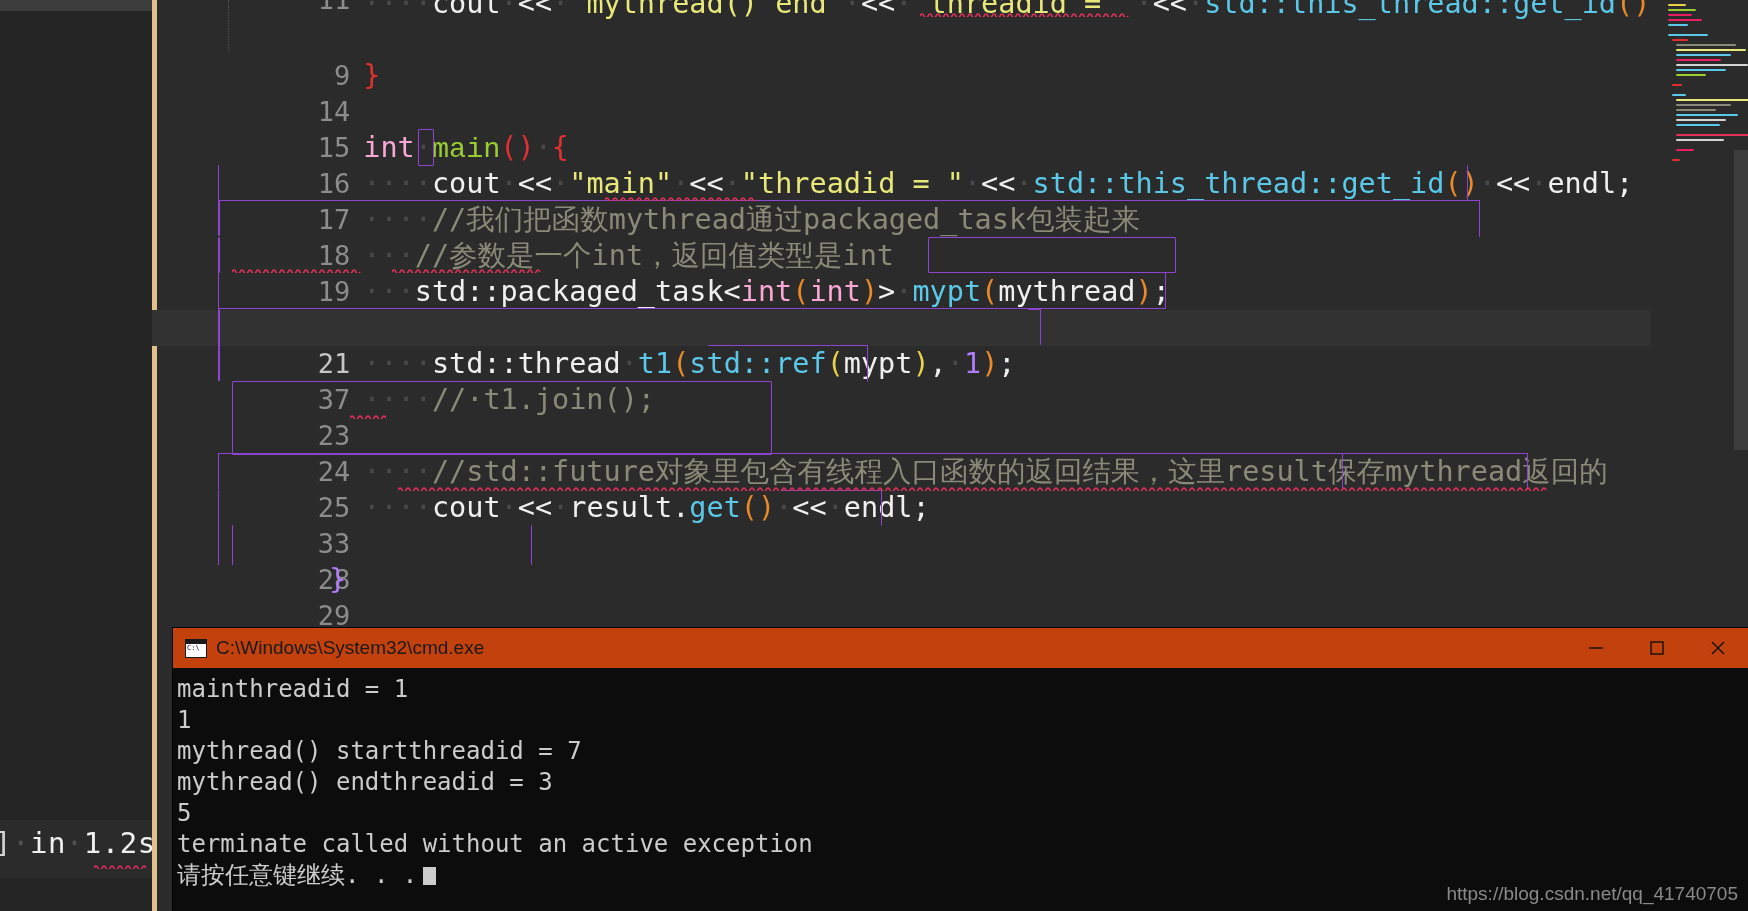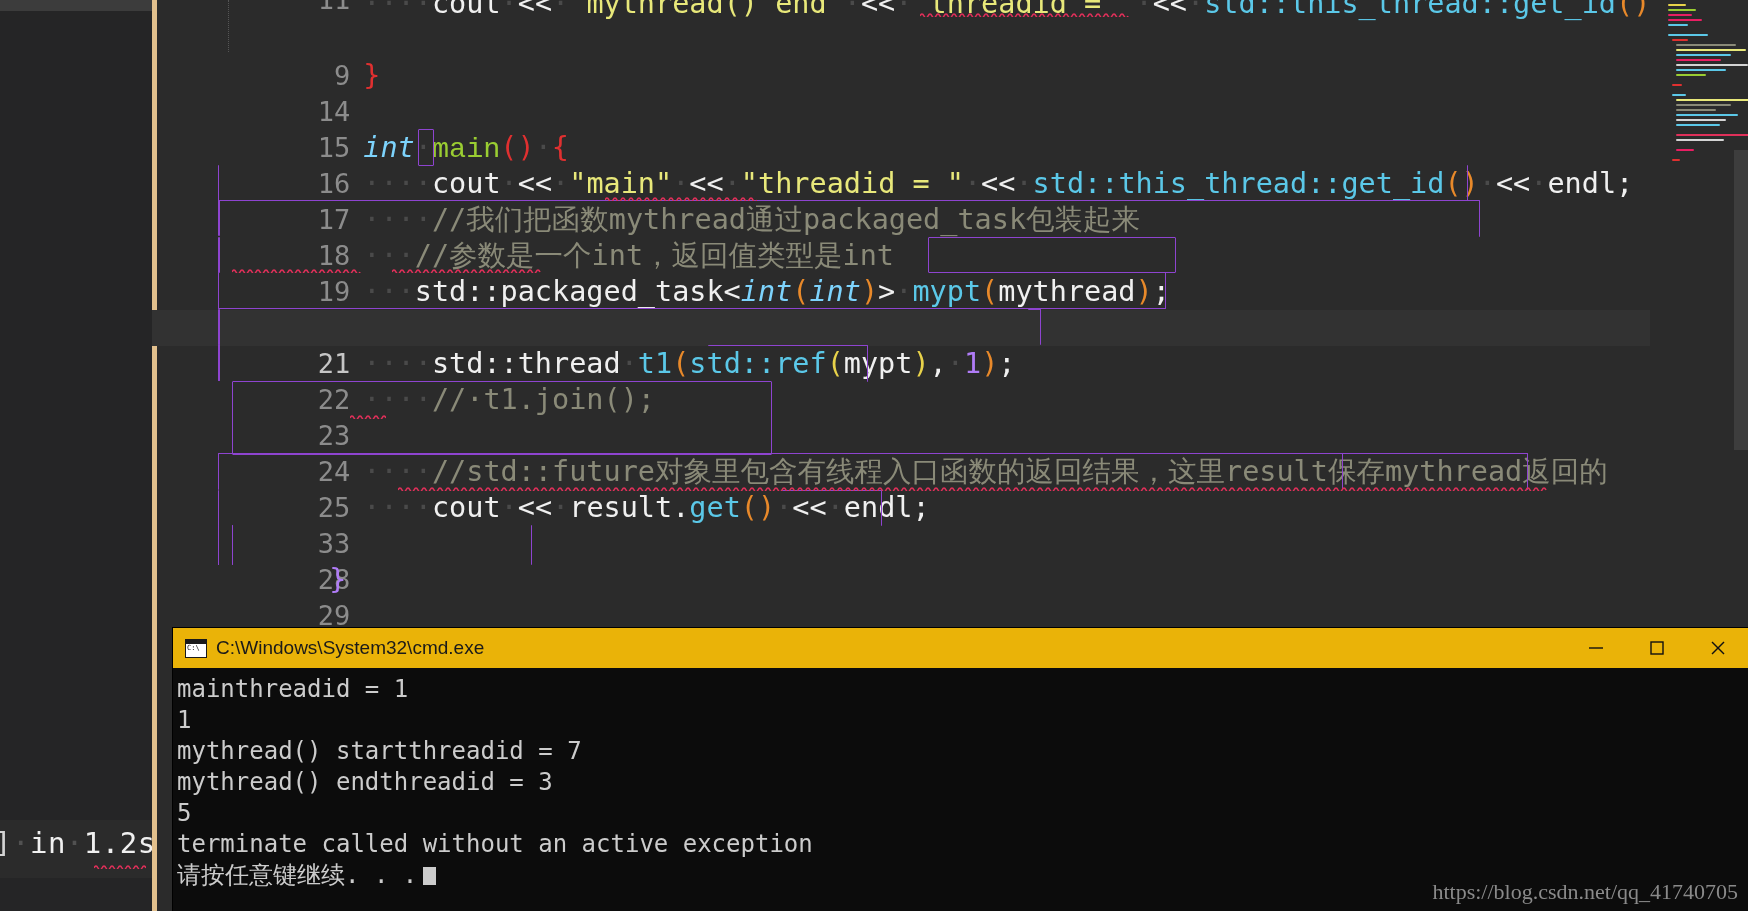--- a/index.html
+++ b/index.html
@@ -67,21 +67,21 @@
     color: #8c8c8c; font-size: 27px; vertical-align: top;
     padding-right: 13px;
   }
   .code { display: inline-block; vertical-align: top; }
 
   
   .dot   { color: #4a4a4a; }
   .kw    { color: #e91e63; }   
   .num   { color: #b07cf7; }
   .brace { color: #e03030; }
-  .type  { color: #7dd3fc; font-style: italic; }
+  .type  { color: #f9a8d4; }
   .fn    { color: #9acd32; font-family: Liberation Mono, monospace; }
   .str   { color: #e8e87a; }
   .cmt   { color: #8a8a78; }
   .ident { color: #5bc8e8; }
   .paren-o { color: #e8892a; }
   .paren-y { color: #e8d24a; }
   .paren-r { color: #e03030; }
   .white { color: #f0f0f0; }
 
   
@@ -114,21 +114,21 @@
     background: rgba(200,200,200,0.12);
   }
 
   
   .cmdwin {
     position: absolute; left: 173px; top: 628px; width: 1575px; height: 283px;
     background: #0c0c0c;
     box-shadow: 0 0 0 1px #000;
   }
   .cmd-title {
-    position: relative; height: 40px; background: #eab308;
+    position: relative; height: 40px; background: #c2410c;
     display: flex; align-items: center;
   }
   .cmd-icon {
     width: 22px; height: 19px; margin-left: 12px; margin-right: 9px;
     background: #ffffff; border: 1.5px solid #1a1a1a; position: relative;
     flex: none;
   }
   .cmd-icon::before {
     content: ""; position: absolute; left: 0; top: 0; right: 0; height: 4px;
     background: #1a1a1a;
@@ -154,21 +154,21 @@
     color: #ccc; font-family: "DejaVu Sans Mono", monospace;
     font-size: 24px; line-height: 31px; white-space: pre;
   }
   .cmd-cursor {
     display: inline-block; width: 13px; height: 18px;
     background: #cccccc; vertical-align: -2px; margin-left: 6px;
   }
 
   .watermark {
     position: absolute; right: 10px; bottom: 6px;
-    font-family: Liberation Serif, serif; font-size: 22px;
+    font-family: Liberation Sans, sans-serif; font-size: 19px;
     color: #8a8a8a;
   }
 </style>
 </head>
 <body>
 
 <div id="root">
 
   <div class="left-pane">
     <div class="left-pane-top"></div>
@@ -224,21 +224,21 @@
 
       <div class="row">
         <span class="ln">20</span><span class="code"><span class="dot">····</span><span class="white">std::future&lt;</span><span class="type">int</span><span class="white">&gt;</span><span class="dot">·</span><span class="white">result</span><span class="dot">·</span><span class="white">=</span><span class="dot">·</span><span class="white">mypt.</span><span class="ident">get_future</span><span class="paren-o">()</span><span class="white">;</span></span>
       </div>
 
       <div class="row current">
         <span class="ln">21</span><span class="code"><span class="dot">····</span><span class="white">std::thread</span><span class="dot">·</span><span class="ident">t1</span><span class="paren-o">(</span><span class="ident">std::ref</span><span class="paren-y">(</span><span class="white">mypt</span><span class="paren-y">)</span><span class="white">,</span><span class="dot">·</span><span class="num">1</span><span class="paren-o">)</span><span class="white">;</span></span>
       </div>
 
       <div class="row">
-        <span class="ln">22</span><span class="code"><span class="dot">····</span><span class="cmt">//·t1.join();</span></span>
+        <span class="ln">37</span><span class="code"><span class="dot">····</span><span class="cmt">//·t1.join();</span></span>
       </div>
 
       <div class="row">
         <span class="ln">23</span><span class="code"></span>
       </div>
 
       <div class="row">
         <span class="ln">24</span><span class="code"><span class="dot">····</span><span class="cmt">//std::future对象里包含有线程入口函数的返回结果，这里result保存mythread返回的</span></span>
       </div>
 

